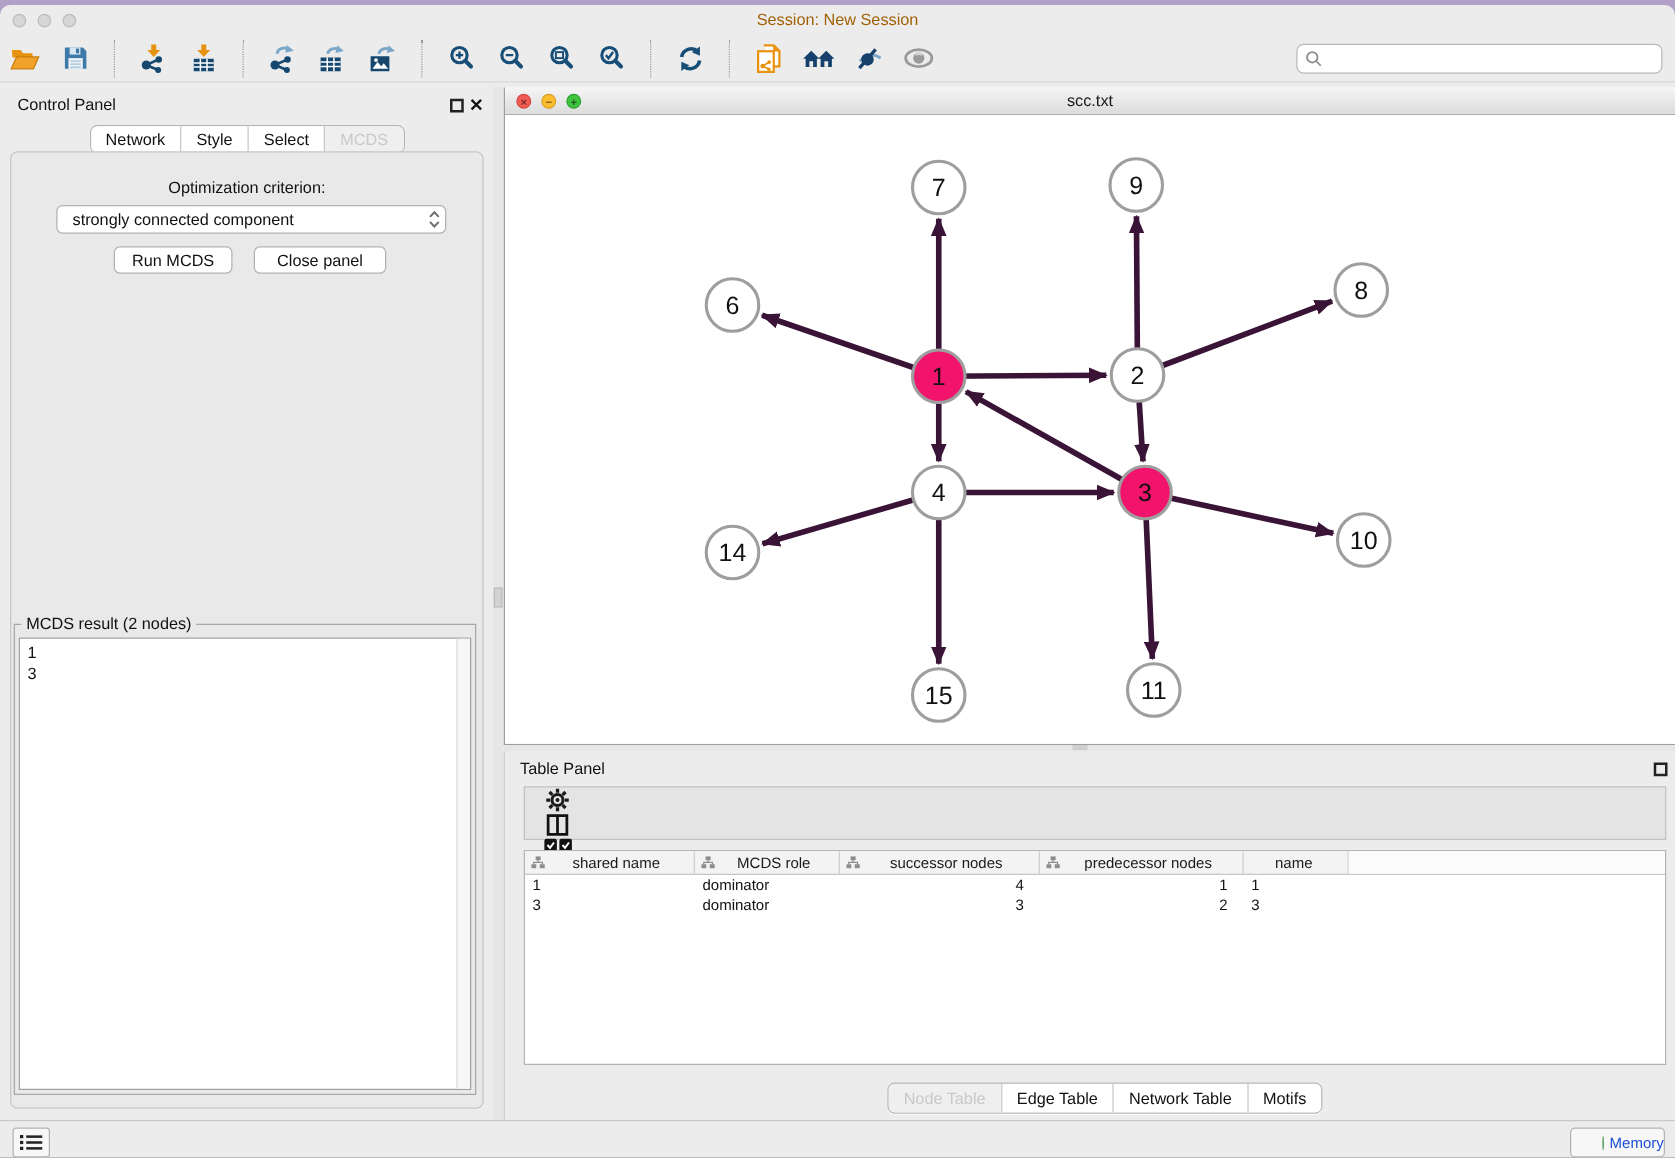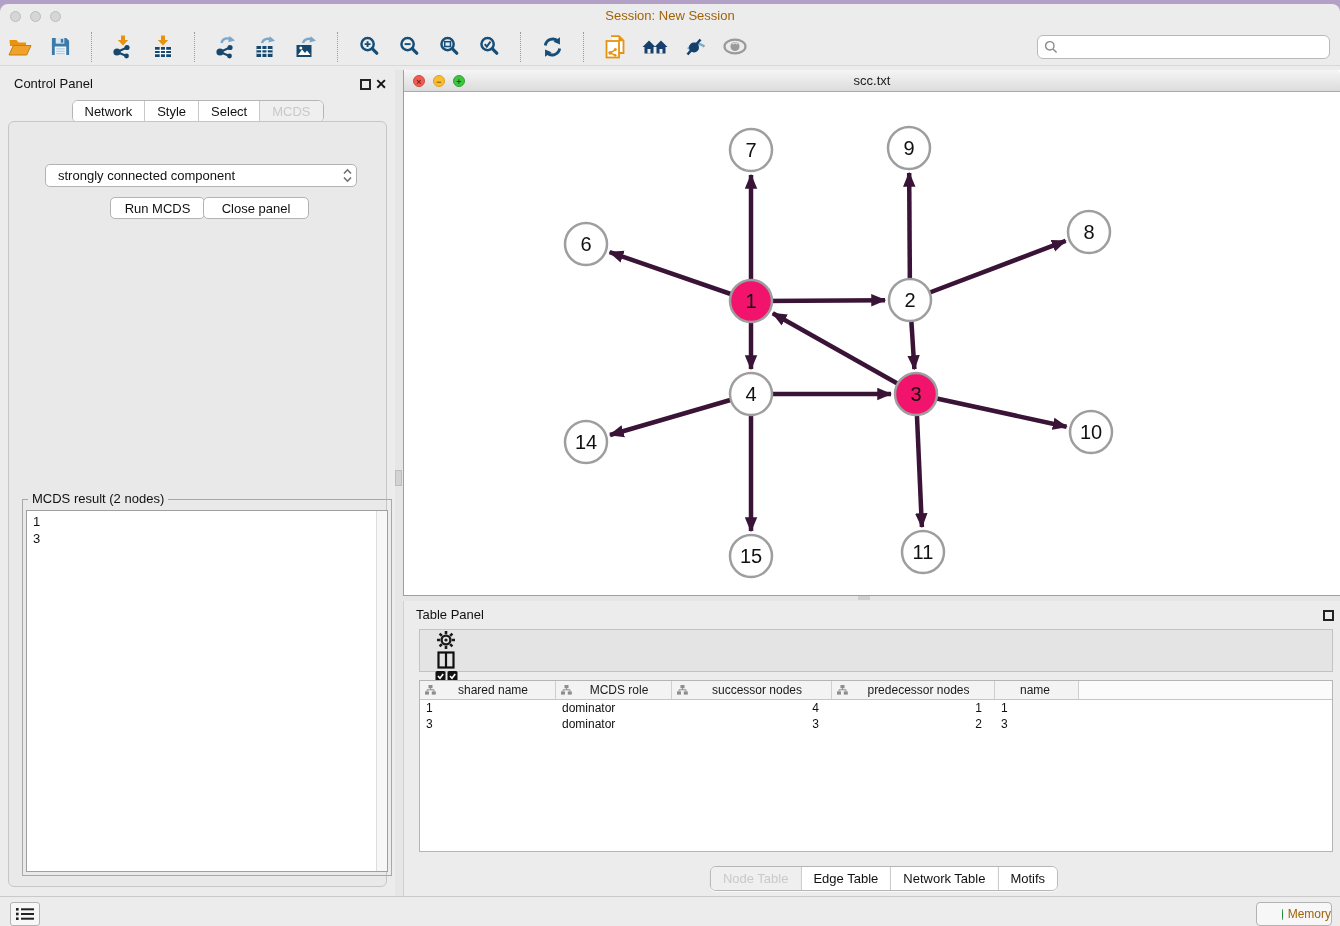--- a/index.html
+++ b/index.html
@@ -32,24 +32,24 @@
   .seg { padding:0 12px; font-size:13px; line-height:21px; height:21px; color:#111; background:#fff; border-left:1px solid #c9c9c9; cursor:default; }
   .seg:first-child { border-left:none; }
   .seg-selected { background:#efefef; color:#c9c9c9; }
   #cp-tabs { left:50%; top:30px; transform:translateX(-50%); }
 
   .inset { position:absolute; left:8px; top:51px; width:379px; height:766px; background:#e9e9e9; border:1px solid #c6c6c6; border-radius:6px; }
   .opt-label { position:absolute; top:20px; width:100%; text-align:center; font-size:13px; color:#111; }
   .dropdown { position:absolute; left:36px; top:42px; width:312px; height:23px; background:#fff; border:1px solid #b3b3b3; border-radius:5px; display:flex; align-items:center; padding:0 4px 0 12px; }
   .dropdown .dd-value { flex:1; font-size:13px; color:#111; }
   .cp-btn { position:absolute; top:75px; height:22px; background:#fff; border:1px solid #b3b3b3; border-radius:5px; font-size:13px; color:#111; font-family:"Liberation Sans",sans-serif; }
-  #run-btn { left:101px; width:95px; }
+  #run-btn { left:82px; width:95px; }
   #closepanel-btn { left:194px; width:106px; }
 
-  .result-group { position:absolute; left:13px; top:377px; width:370px; height:377px; border:1px solid #a8a8a8; }
+  .result-group { position:absolute; left:2px; top:377px; width:370px; height:377px; border:1px solid #a8a8a8; }
   .result-legend { position:absolute; top:-9px; left:5px; background:#e9e9e9; padding:0 4px; font-size:13px; color:#111; }
   .result-box { position:absolute; left:3px; right:3px; top:10px; bottom:3px; background:#fff; border:1px solid #9f9f9f; }
   .result-scroll { position:absolute; right:0; top:0; bottom:0; width:11px; background:#f7f7f7; border-left:1px solid #ddd; }
   .result-lines { padding:2px 6px; font-size:13px; line-height:17px; color:#111; }
 
   
   #v-splitter { position:absolute; left:395px; top:66px; width:8px; height:826px; background:#e6e6e6; }
   #v-handle { position:absolute; left:0; top:400px; width:7px; height:16px; background:#d2d2d2; border:1px solid #bdbdbd; }
   #h-gap { position:absolute; left:403px; top:592px; width:937px; height:5px; background:#e6e6e6; }
   #h-handle { position:absolute; left:455px; top:0px; width:12px; height:4px; background:#cfcfcf; }
@@ -79,21 +79,21 @@
   .th-filler { flex:1; background:#fbfbfb; }
   .tr { display:flex; height:16px; font-size:12px; color:#111; align-items:center; }
   .td { overflow:hidden; white-space:nowrap; }
 
   #tp-tabs { left:50%; transform:translateX(-50%); top:265px; }
   #tp-tabs .seg { height:23px; line-height:23px;text-align:right; }
 
   
   #status-bar { position:absolute; left:0; top:892px; width:1340px; height:34px; background:#ececec; border-top:1px solid #c9c9c9; }
   #list-btn { position:absolute; left:10px; top:5px; width:30px; height:24px; background:#f7f7f7; border:1px solid #b3b3b3; border-radius:3px; display:flex; align-items:center; justify-content:center; }
-  #memory-btn { position:absolute; right:8px; top:5px; width:76px; height:24px; background:#f7f7f7; border:1px solid #b3b3b3; border-radius:4px; display:flex; align-items:center; justify-content:center; gap:5px; font-size:12px; color:#a16207;padding-left:25px; }
+  #memory-btn { position:absolute; right:8px; top:5px; width:76px; height:24px; background:#f7f7f7; border:1px solid #b3b3b3; border-radius:4px; display:flex; align-items:center; justify-content:center; gap:5px; font-size:12px; color:#1d4ed8;padding-left:25px; }
   .green-dot { width:11px; height:11px; border-radius:50%; background:#2b8a3e; }
 </style>
 </head>
 <body>
 
 <div id="page">
 <div id="appwindow">
 
   <div class="titlebar">
     <div class="traffic">
@@ -269,20 +269,21 @@
     <div class="float-btn" id="cp-float"></div>
     <div class="close-btn" id="cp-close">✕</div>
     <div class="segbar" id="cp-tabs">
           <div class="seg">Network</div>
           <div class="seg">Style</div>
           <div class="seg">Select</div>
           <div class="seg seg-selected">MCDS</div>
         </div>
 
     <div class="inset">
+      <div class="opt-label">Optimization criterion:</div>
       <div class="dropdown">
         <span class="dd-value">strongly connected component</span>
         <svg width="9" height="15" viewBox="0 0 9 15">
               <path d="M1 5.5 L4.5 1.8 L8 5.5" fill="none" stroke="#6f6f6f" stroke-width="1.6"></path>
               <path d="M1 9.5 L4.5 13.2 L8 9.5" fill="none" stroke="#6f6f6f" stroke-width="1.6"></path>
             </svg>
       </div>
       <button class="cp-btn" id="run-btn">Run MCDS</button>
       <button class="cp-btn" id="closepanel-btn">Close panel</button>
 

